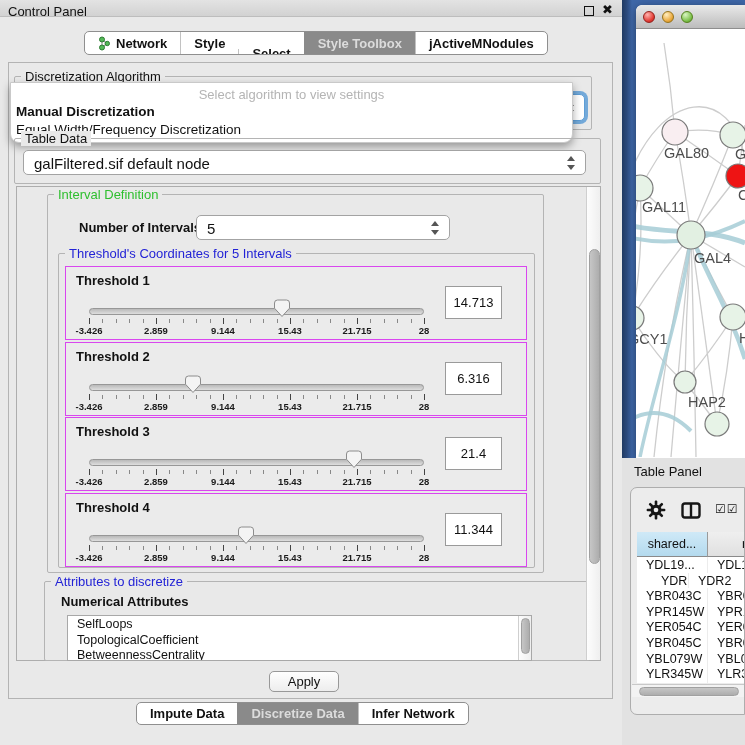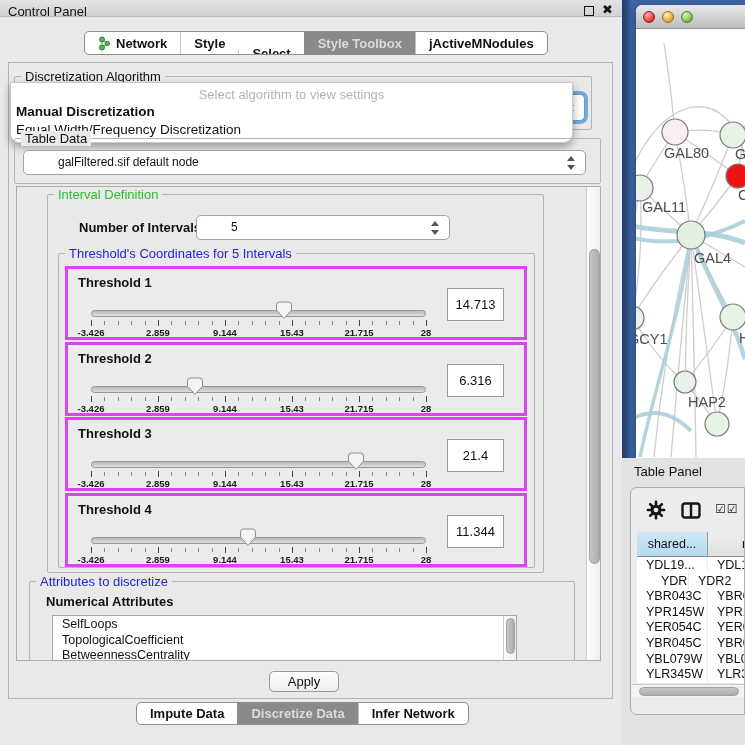--- a/index.html
+++ b/index.html
@@ -22,38 +22,38 @@
   .seg .it.active { background:#8a8a8a; color:#dcdcdc; border-color:#8a8a8a; }
 
   .panel-border { border:1px solid #b3b3b3; background:#e9e9e9; }
   .groupbox { border:1px solid #b4b4b4; border-radius:2px; }
   .legend { top:-8px; left:6px; background:#e9e9e9; padding:0 4px; font-size:13px; color:#111; white-space:nowrap; }
   .green-t { color:#2ebf2e; }
   .blue-t  { color:#2323d6; }
   .bold-label { font-size:13px; font-weight:bold; color:#111; white-space:nowrap; }
 
   .combo { background:#fff; border:1px solid #a3a3a3; border-radius:5px; }
-  .combo .combo-text { left:10px; top:4px; font-size:12px; color:#111; white-space:nowrap;margin-left:24px; }
+  .combo .combo-text { left:10px; top:4px; font-size:15px; color:#111; white-space:nowrap; }
   .updown { right:9px; top:50%; width:9px; height:14px; transform:translateY(-50%); }
   .updown i { position:absolute; left:0; width:0; height:0; border-left:4.5px solid transparent; border-right:4.5px solid transparent; }
   .updown .up { top:0; border-bottom:5px solid #555; }
   .updown .dn { bottom:0; border-top:5px solid #555; }
   .focus-ring { box-shadow:0 0 0 3px rgba(94,158,214,.85); border-color:#5e9ed6; }
 
   .overlay { background:#fff; border:1px solid #c9c9c9; border-radius:0 0 9px 9px;
              box-shadow:0 4px 9px rgba(0,0,0,.35); }
   .overlay .hint { left:0; right:0; top:4px; text-align:center; font-size:13px; color:#b4b4b4; }
   .overlay .opt  { left:5px; font-size:13.5px; color:#111; white-space:nowrap; }
 
   .settings { border:1px solid #adadad; background:#e9e9e9; }
   .vscroll { background:linear-gradient(90deg,#fdfdfd,#efefef); border-left:1px solid #cfcfcf; }
   .vthumb, .hthumb { background:linear-gradient(90deg,#c6c6c6,#adadad); border:1px solid #a0a0a0; border-radius:6px; }
   .hthumb { background:linear-gradient(#c6c6c6,#adadad); }
 
-  .tpanel { border:3px solid #d946ef; background:#ebebeb;padding-left:36px; }
+  .tpanel { border:1px solid #d946ef; background:#ebebeb;padding-left:36px; }
   .t-label { left:10px; top:6px; font-size:13px; font-weight:bold; color:#111; }
   .track { height:7px; border-radius:4px; background:linear-gradient(#b9b9b9,#dedede); border:1px solid #979797; }
   .tick { width:1px; background:#888; }
   .tick.major { background:#444; }
   .tlabel { font-size:9.5px; font-weight:bold; color:#1a1a1a; text-align:center; width:44px; }
   .vbox { background:#fff; border:1px solid #9a9a9a; font-size:13px; color:#111;
           display:flex; align-items:center; justify-content:center; }
 
   .listbox { background:#fff; border:1px solid #a8a8a8; overflow:hidden; }
   .li-item { position:relative !important; font-size:12.5px; color:#111; padding:1px 0 1px 9px; line-height:13.5px; white-space:nowrap; }
@@ -326,21 +326,21 @@
               <div style="left: 172.4px; top: 32px; width: 16px; height: 19px;">
                 <svg width="16" height="19" viewBox="0 0 16 19" style="position:absolute;left:0;top:0;">
                   <path d="M3.5 1 H12.5 Q15.5 1 15.5 4 V9.2 L8 17.5 L0.5 9.2 V4 Q0.5 1 3.5 1 Z" fill="#f4f4f4" stroke="#8c8c8c"></path>
                 </svg>
               </div>
               <div class="vbox" style="left: 379px; top: 19px; width: 57px; height: 33px;">11.344</div>
             </div>
           </div>
       </div>
 
-      <div class="groupbox" style="left:12px;top:394px;width:546px;height:80px;">
+      <div class="groupbox" style="left:27px;top:394px;width:546px;height:80px;">
         <span class="legend blue-t">Attributes to discretize</span>
         <span class="bold-label" style="left:16px;top:12px;">Numerical Attributes</span>
         <div class="listbox" style="left:22px;top:33px;width:465px;height:46px;">
           <div id="attr-list" style="position:relative;left:0;top:1px;width:100%;">
               <div class="li-item">SelfLoops</div>
               <div class="li-item">TopologicalCoefficient</div>
               <div class="li-item">BetweennessCentrality</div>
             </div>
           <div class="vscroll" style="right:0;top:0;bottom:0;width:13px;">
             <div class="vthumb" style="left:2px;top:2px;width:9px;height:36px;"></div>

